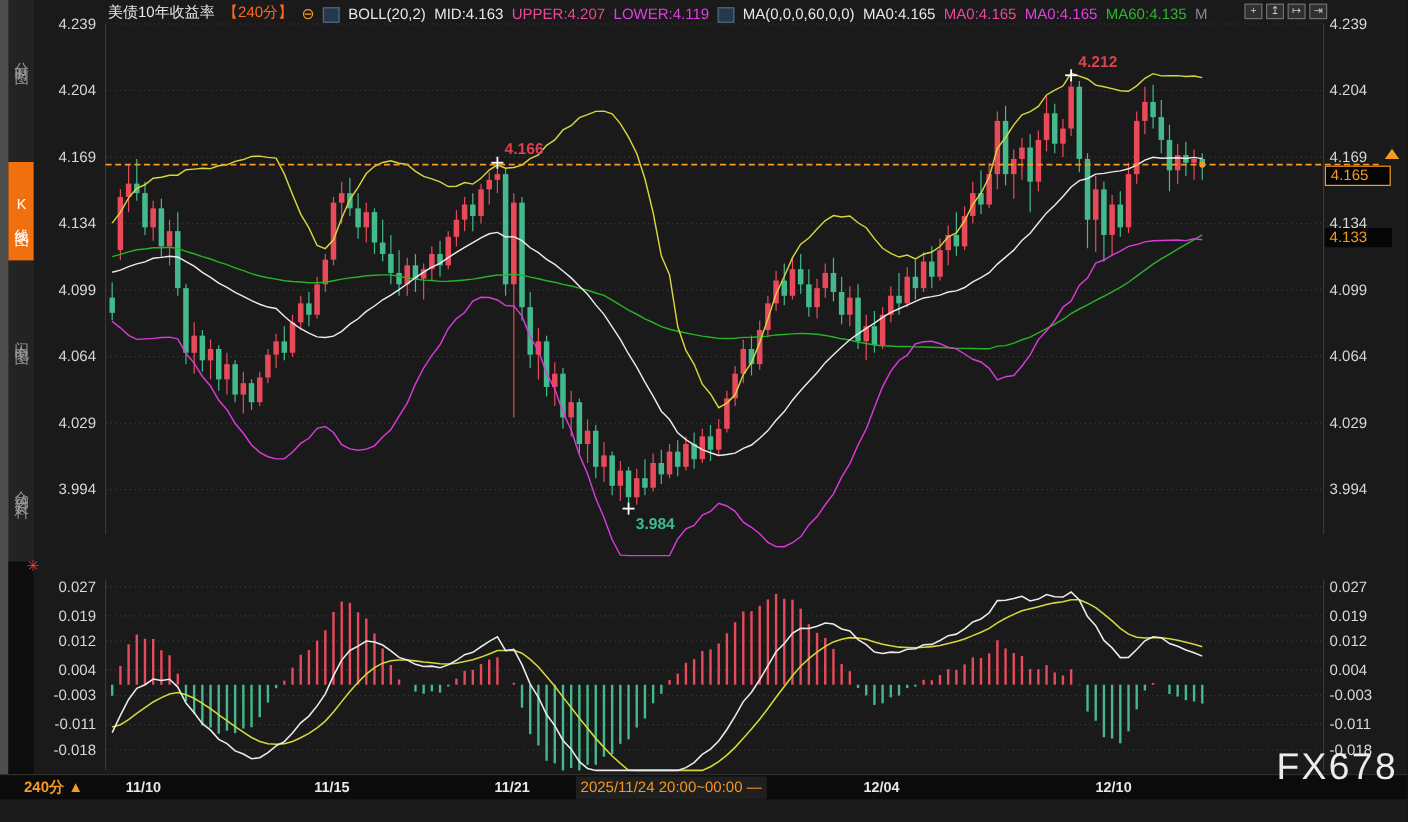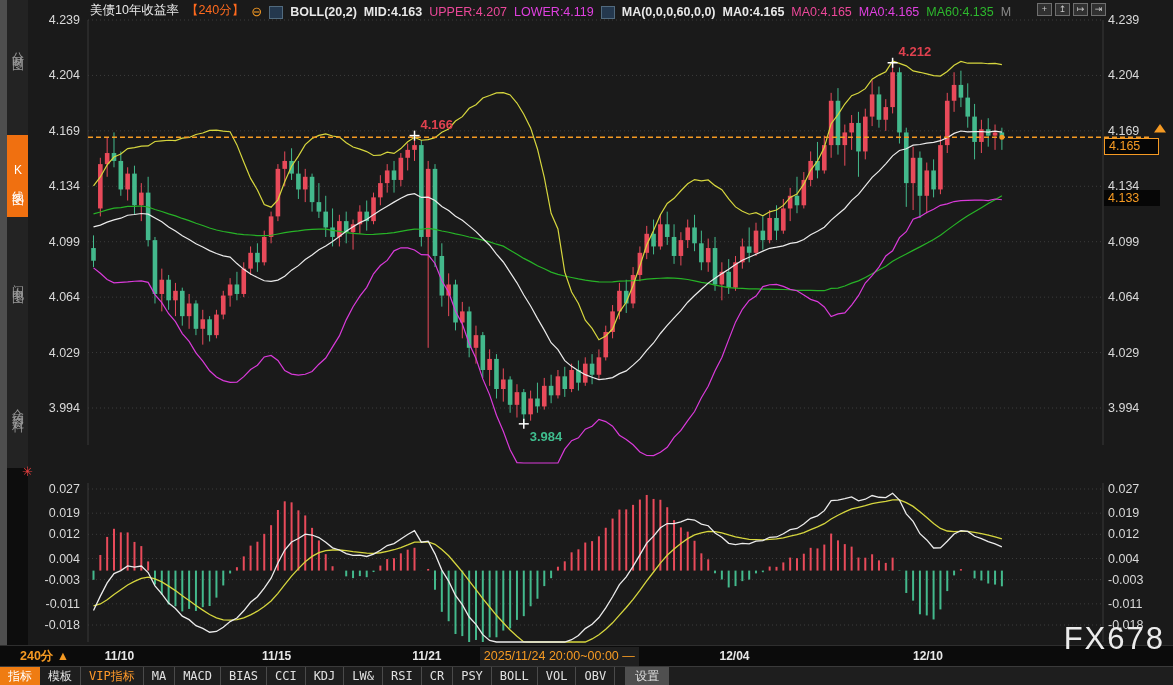--- a/index.html
+++ b/index.html
@@ -16,21 +16,21 @@
               display:flex; align-items:center; justify-content:center; cursor:pointer; }
   .side-tab.active { background:#f07010; color:#ffffff; }
   .side-bottom { position:absolute; left:7px; top:468px; width:21px; height:177px; background:#0d0d0d; }
 
   
   .header-bar { position:absolute; left:90px; top:0; height:19px; display:flex; align-items:flex-end;
                 gap:7px; font-size:12.5px; white-space:nowrap; z-index:5; }
   .h-title { color:#e8e8e8; }
   .h-period { color:#ff6a1e; }
   .h-collapse { color:#f59a23; font-size:13px; cursor:pointer; }
-  .h-white { color:#e8e8e8;font-weight:bold; }
+  .h-white { color:#e8e8e8; }
   .h-yellow { color:#ec4899; }
   .h-magenta { color:#e040e0; }
   .h-green { color:#2db82d; }
   .h-gray { color:#8a8a8a; }
   .mini-chart-icon { width:14px; height:13px; background:#24384e; border:1px solid #51central6a7e;
                      border:1px solid #516a7e; display:inline-block; }
   .hdr-tools { position:absolute; left:1037px; top:3px; display:flex; gap:3px; z-index:5; }
   .tool-box { width:15px; height:13px; background:#303030; border:1px solid #6f6f6f; color:#c8c8c8;
               font-size:9px; line-height:11px; text-align:center; cursor:pointer; }
 
@@ -589,33 +589,15 @@
     <div class="x-highlight" id="x-highlight" style="left: 479.81px; width: 159px;">2025/11/24 20:00~00:00 —</div>
     <div id="xlabels">
         <span class="xlabel" style="left: 104.82px;">11/10</span>
         <span class="xlabel" style="left: 261.91px;">11/15</span>
         <span class="xlabel" style="left: 412.17px;">11/21</span>
         <span class="xlabel" style="left: 719.52px;">12/04</span>
         <span class="xlabel" style="left: 913px;">12/10</span>
       </div>
   </div>
 
-  <div class="toolbar">
-    <div class="tb-btn active">指标</div>
-    <div class="tb-btn">模板</div>
-    <div class="tb-btn vip">VIP指标</div>
-    <div class="tb-btn">MA</div>
-    <div class="tb-btn">MACD</div>
-    <div class="tb-btn">BIAS</div>
-    <div class="tb-btn">CCI</div>
-    <div class="tb-btn">KDJ</div>
-    <div class="tb-btn">LW&amp;</div>
-    <div class="tb-btn">RSI</div>
-    <div class="tb-btn">CR</div>
-    <div class="tb-btn">PSY</div>
-    <div class="tb-btn">BOLL</div>
-    <div class="tb-btn">VOL</div>
-    <div class="tb-btn">OBV</div>
-    <div class="tb-btn settings">设置</div>
-  </div>
 
   <div class="watermark">FX678</div>
 </div>
 
 </body></html>

